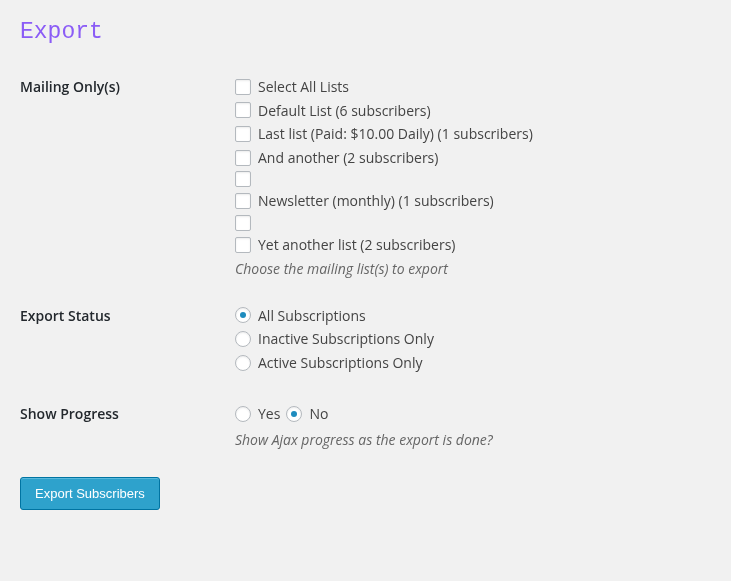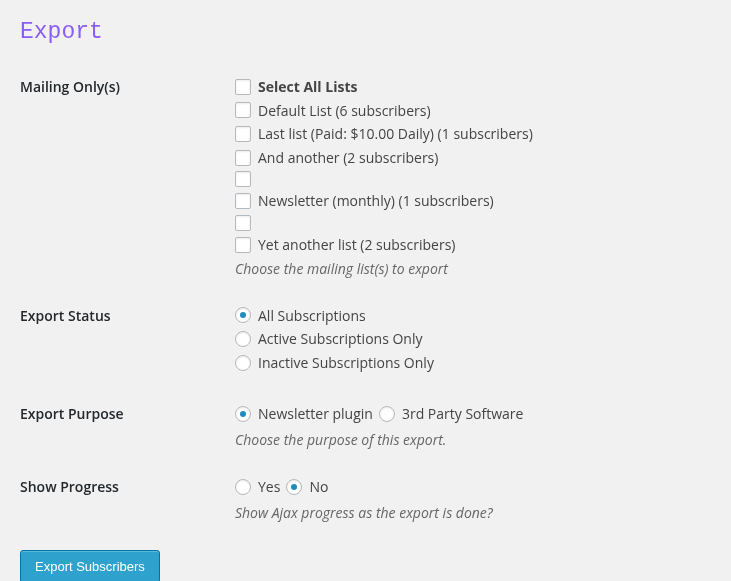--- a/index.html
+++ b/index.html
@@ -37,21 +37,21 @@
     .form-field { flex: 1; }
     .option-row {
       display: flex;
       align-items: center;
       line-height: 1.4;
       margin-bottom: 4px;
       font-size: 14px;
       color: #444;
     }
     .option-row.inline { display: inline-flex; margin-right: 6px; }
-    .option-row strong { font-weight: 700; }
+    .option-row strong { font-weight: 400; }
     .help-text {
       font-style: italic;
       color: #666;
       font-size: 14px;
       margin-top: 2px;
     }
     .checkbox {
       width: 16px;
       height: 16px;
       border: 1px solid #b4b9be;
@@ -144,46 +144,30 @@
   
   <div class="form-row">
     <div class="form-label">Export Status</div>
     <div class="form-field">
       <label class="option-row">
         <span class="radio checked"></span>
         <span>All Subscriptions</span>
       </label>
       <label class="option-row">
         <span class="radio"></span>
-        <span>Active Subscriptions Only</span>
+        <span>Inactive Subscriptions Only</span>
       </label>
       <label class="option-row">
         <span class="radio"></span>
-        <span>Inactive Subscriptions Only</span>
+        <span>Active Subscriptions Only</span>
       </label>
     </div>
   </div>
 
   
-  <div class="form-row">
-    <div class="form-label">Export Purpose</div>
-    <div class="form-field">
-      <div class="inline-group">
-        <label class="option-row inline">
-          <span class="radio checked"></span>
-          <span>Newsletter plugin</span>
-        </label>
-        <label class="option-row inline">
-          <span class="radio"></span>
-          <span>3rd Party Software</span>
-        </label>
-      </div>
-      <div class="help-text">Choose the purpose of this export.</div>
-    </div>
-  </div>
 
   
   <div class="form-row">
     <div class="form-label">Show Progress</div>
     <div class="form-field">
       <div class="inline-group">
         <label class="option-row inline">
           <span class="radio"></span>
           <span>Yes</span>
         </label>

